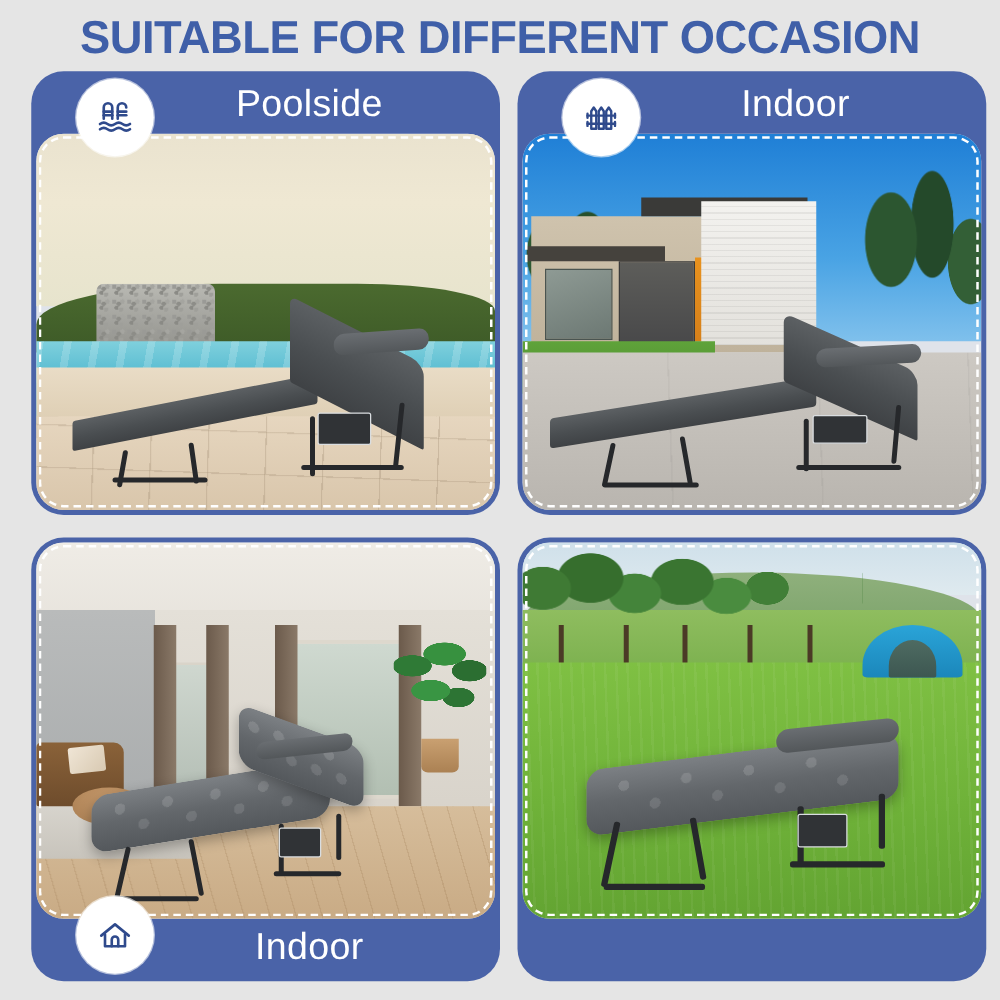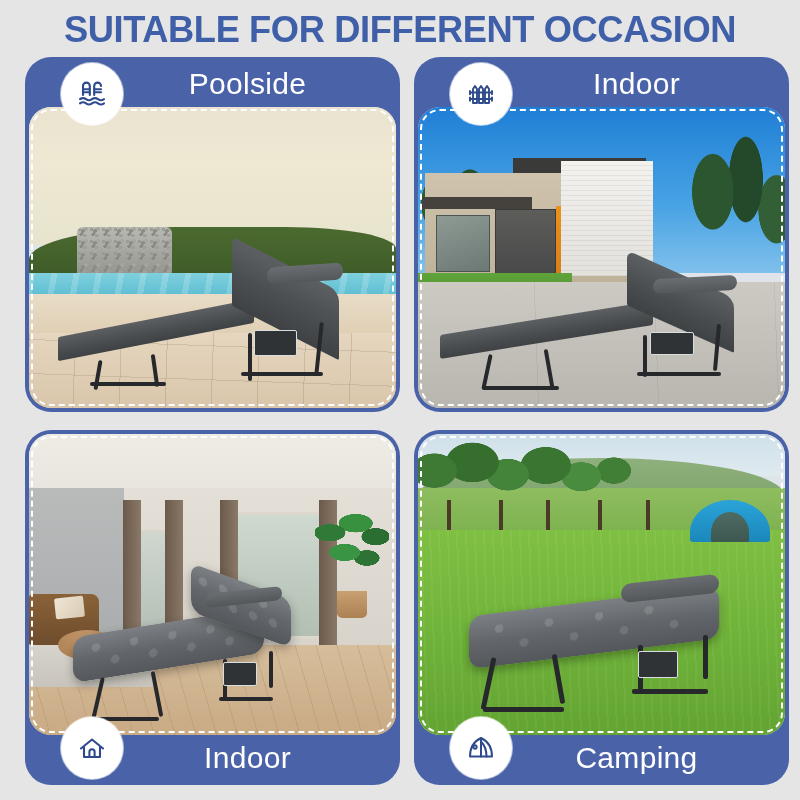--- a/index.html
+++ b/index.html
@@ -593,29 +593,16 @@
           <div class="pillow" style="left:56%; top:8%; width:36%; height:12%; transform:skewY(-6deg); border-radius:10px;"></div>
           <div class="leg" style="left:6%; top:58%; width:5px; height:34%; transform:rotate(12deg);"></div>
           <div class="leg" style="left:32%; top:56%; width:5px; height:32%; transform:rotate(-10deg);"></div>
           <div class="leg" style="left:62%; top:50%; width:5px; height:30%;"></div>
           <div class="leg" style="left:86%; top:44%; width:5px; height:28%;"></div>
           <div class="leg" style="left:5%; top:90%; width:30%; height:5px;"></div>
           <div class="leg" style="left:60%; top:78%; width:28%; height:5px;"></div>
           <div class="pocket" style="left:62%; top:54%; width:14%; height:16%;"></div>
         </div>
       </div>
-      <div class="labelbar">
-        <div class="badge">
-          <svg width="40" height="40" viewBox="0 0 40 40" aria-hidden="true">
-            <g fill="none" stroke="#2f4a8c" stroke-width="2" stroke-linejoin="round" stroke-linecap="round">
-              <path d="M20 10 C12.5 13.5 9 20.5 9 28.5 h22 C31 20.5 27.5 13.5 20 10 Z"></path>
-              <path d="M20 10 L20 28.5"></path>
-              <path d="M20 13.5 C23.5 17 25.5 22.5 25.5 28.5"></path>
-              <path d="M15.2 17.8 a1.7 1.7 0 1 0 0.1 0.1"></path>
-            </g>
-          </svg>
-        </div>
-        <div class="label-text">Camping</div>
-      </div>
     </div>
 
   </div>
 </div>
 
 </body></html>

